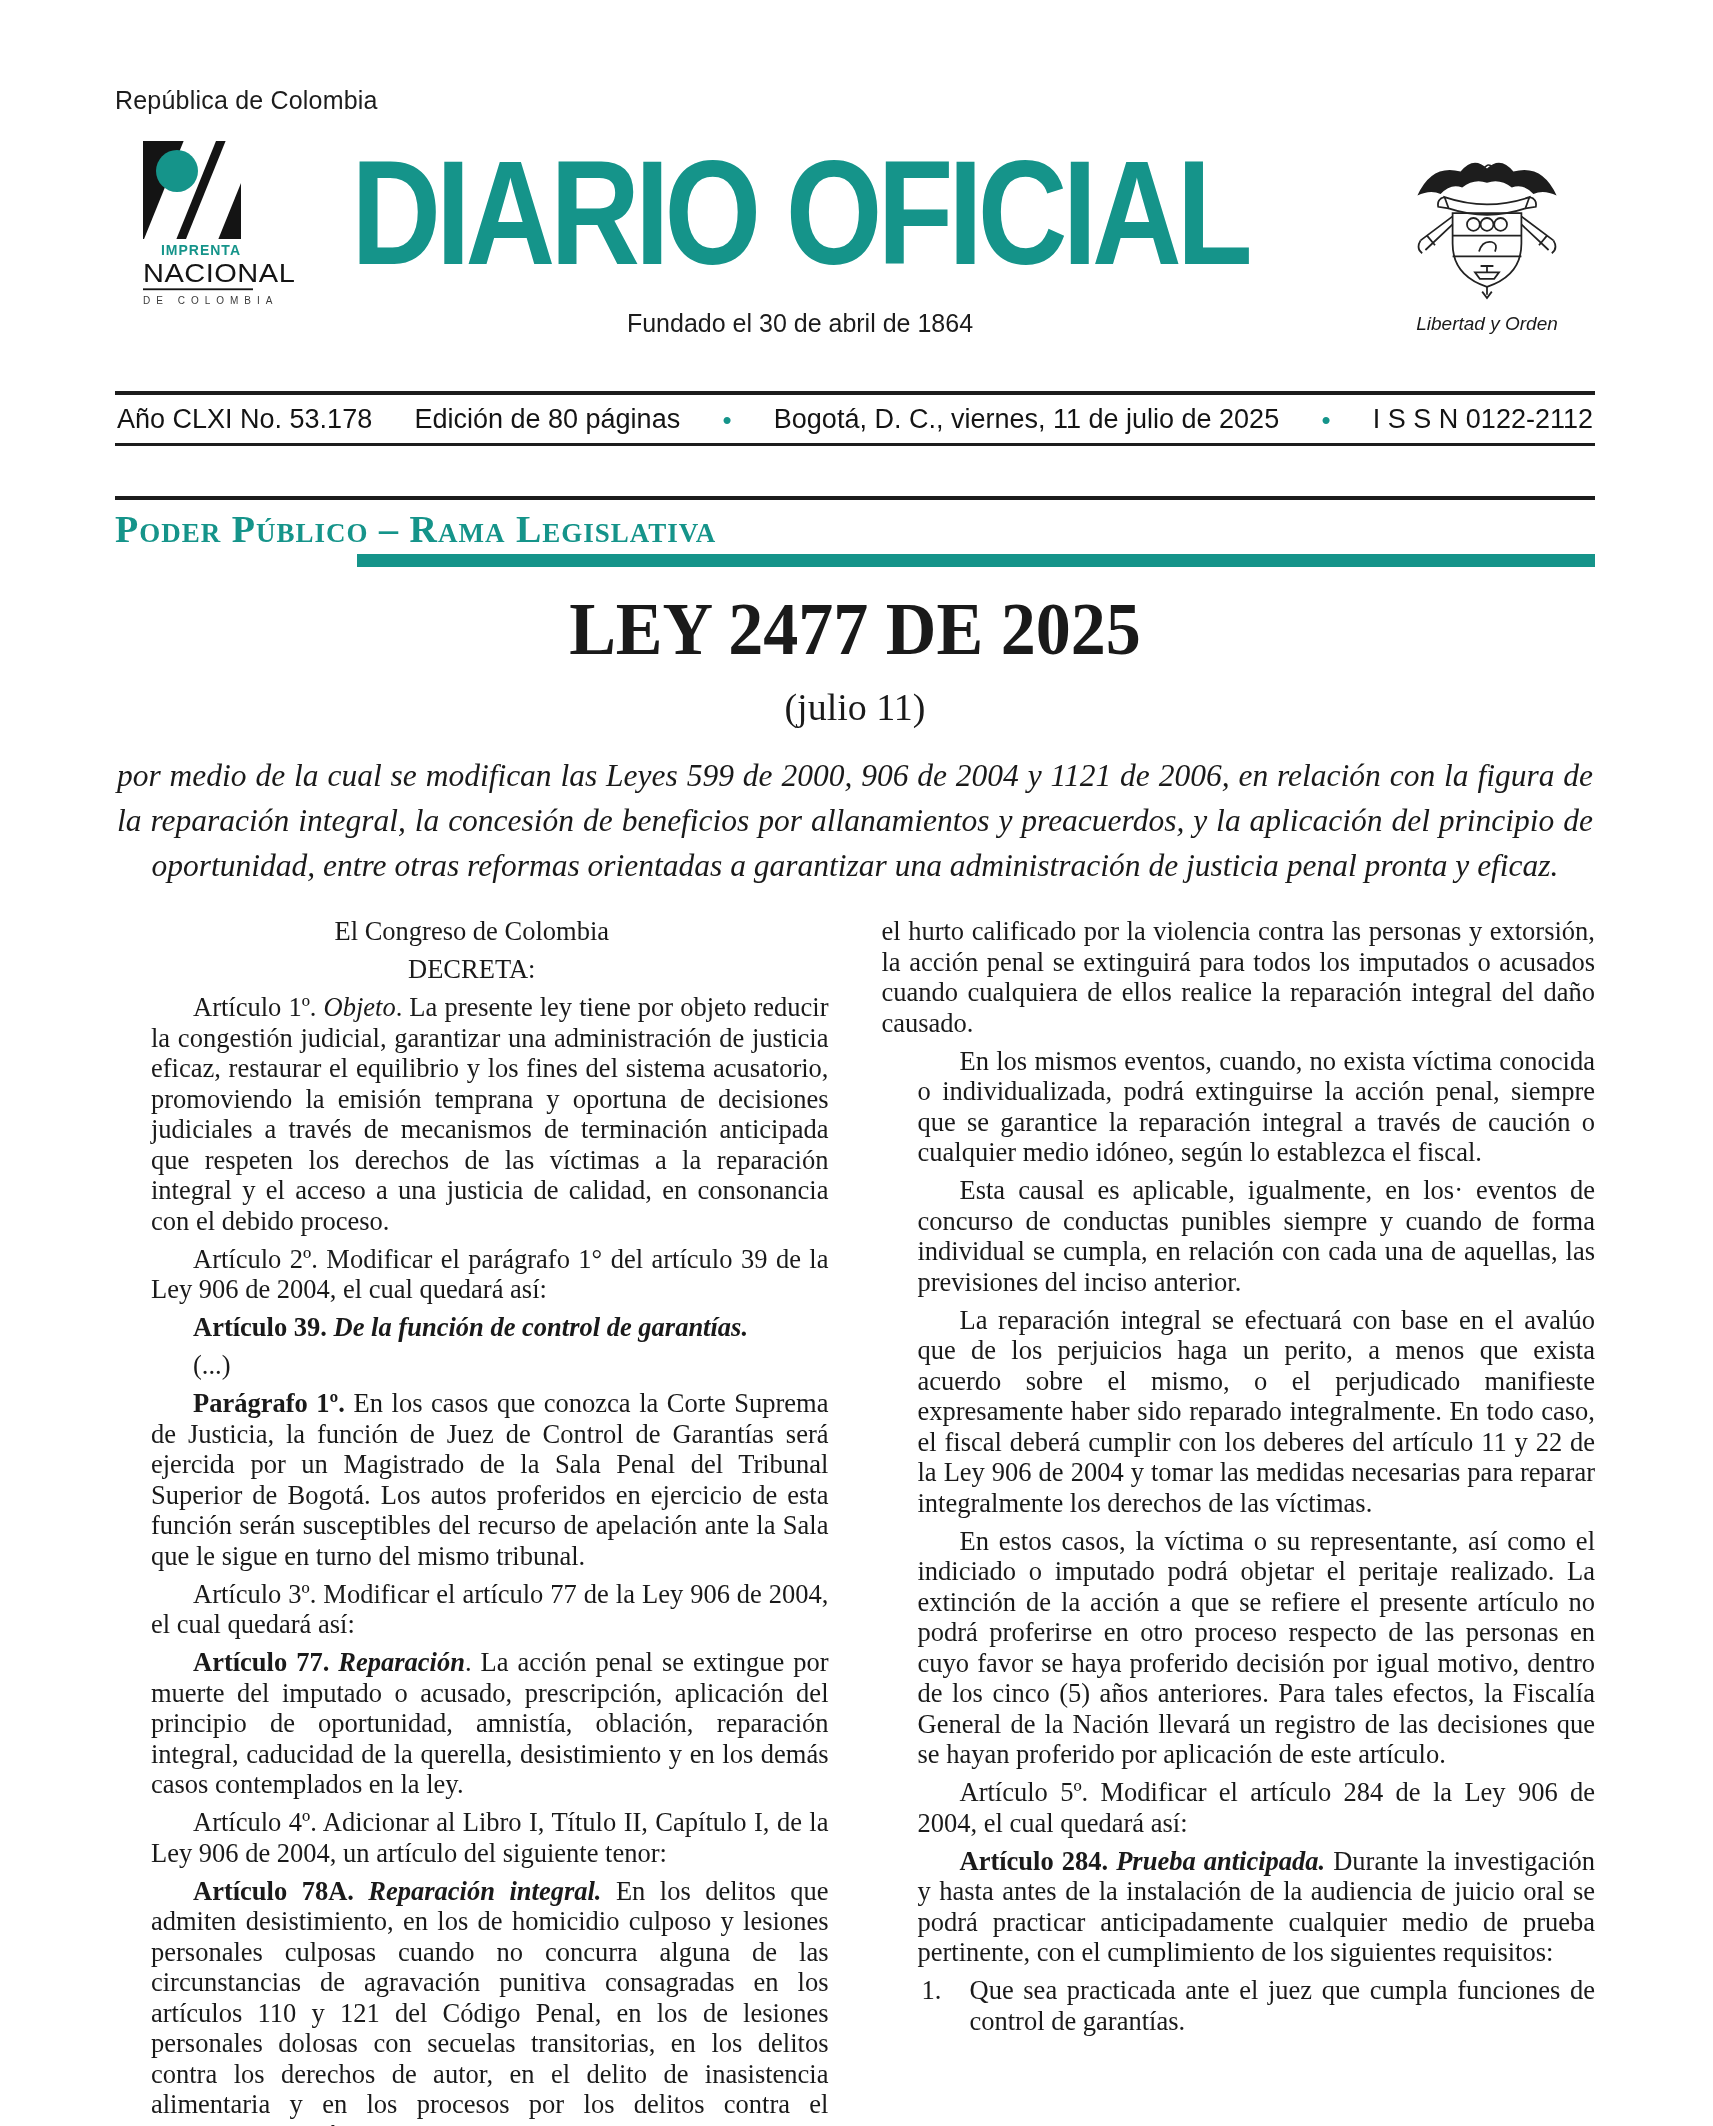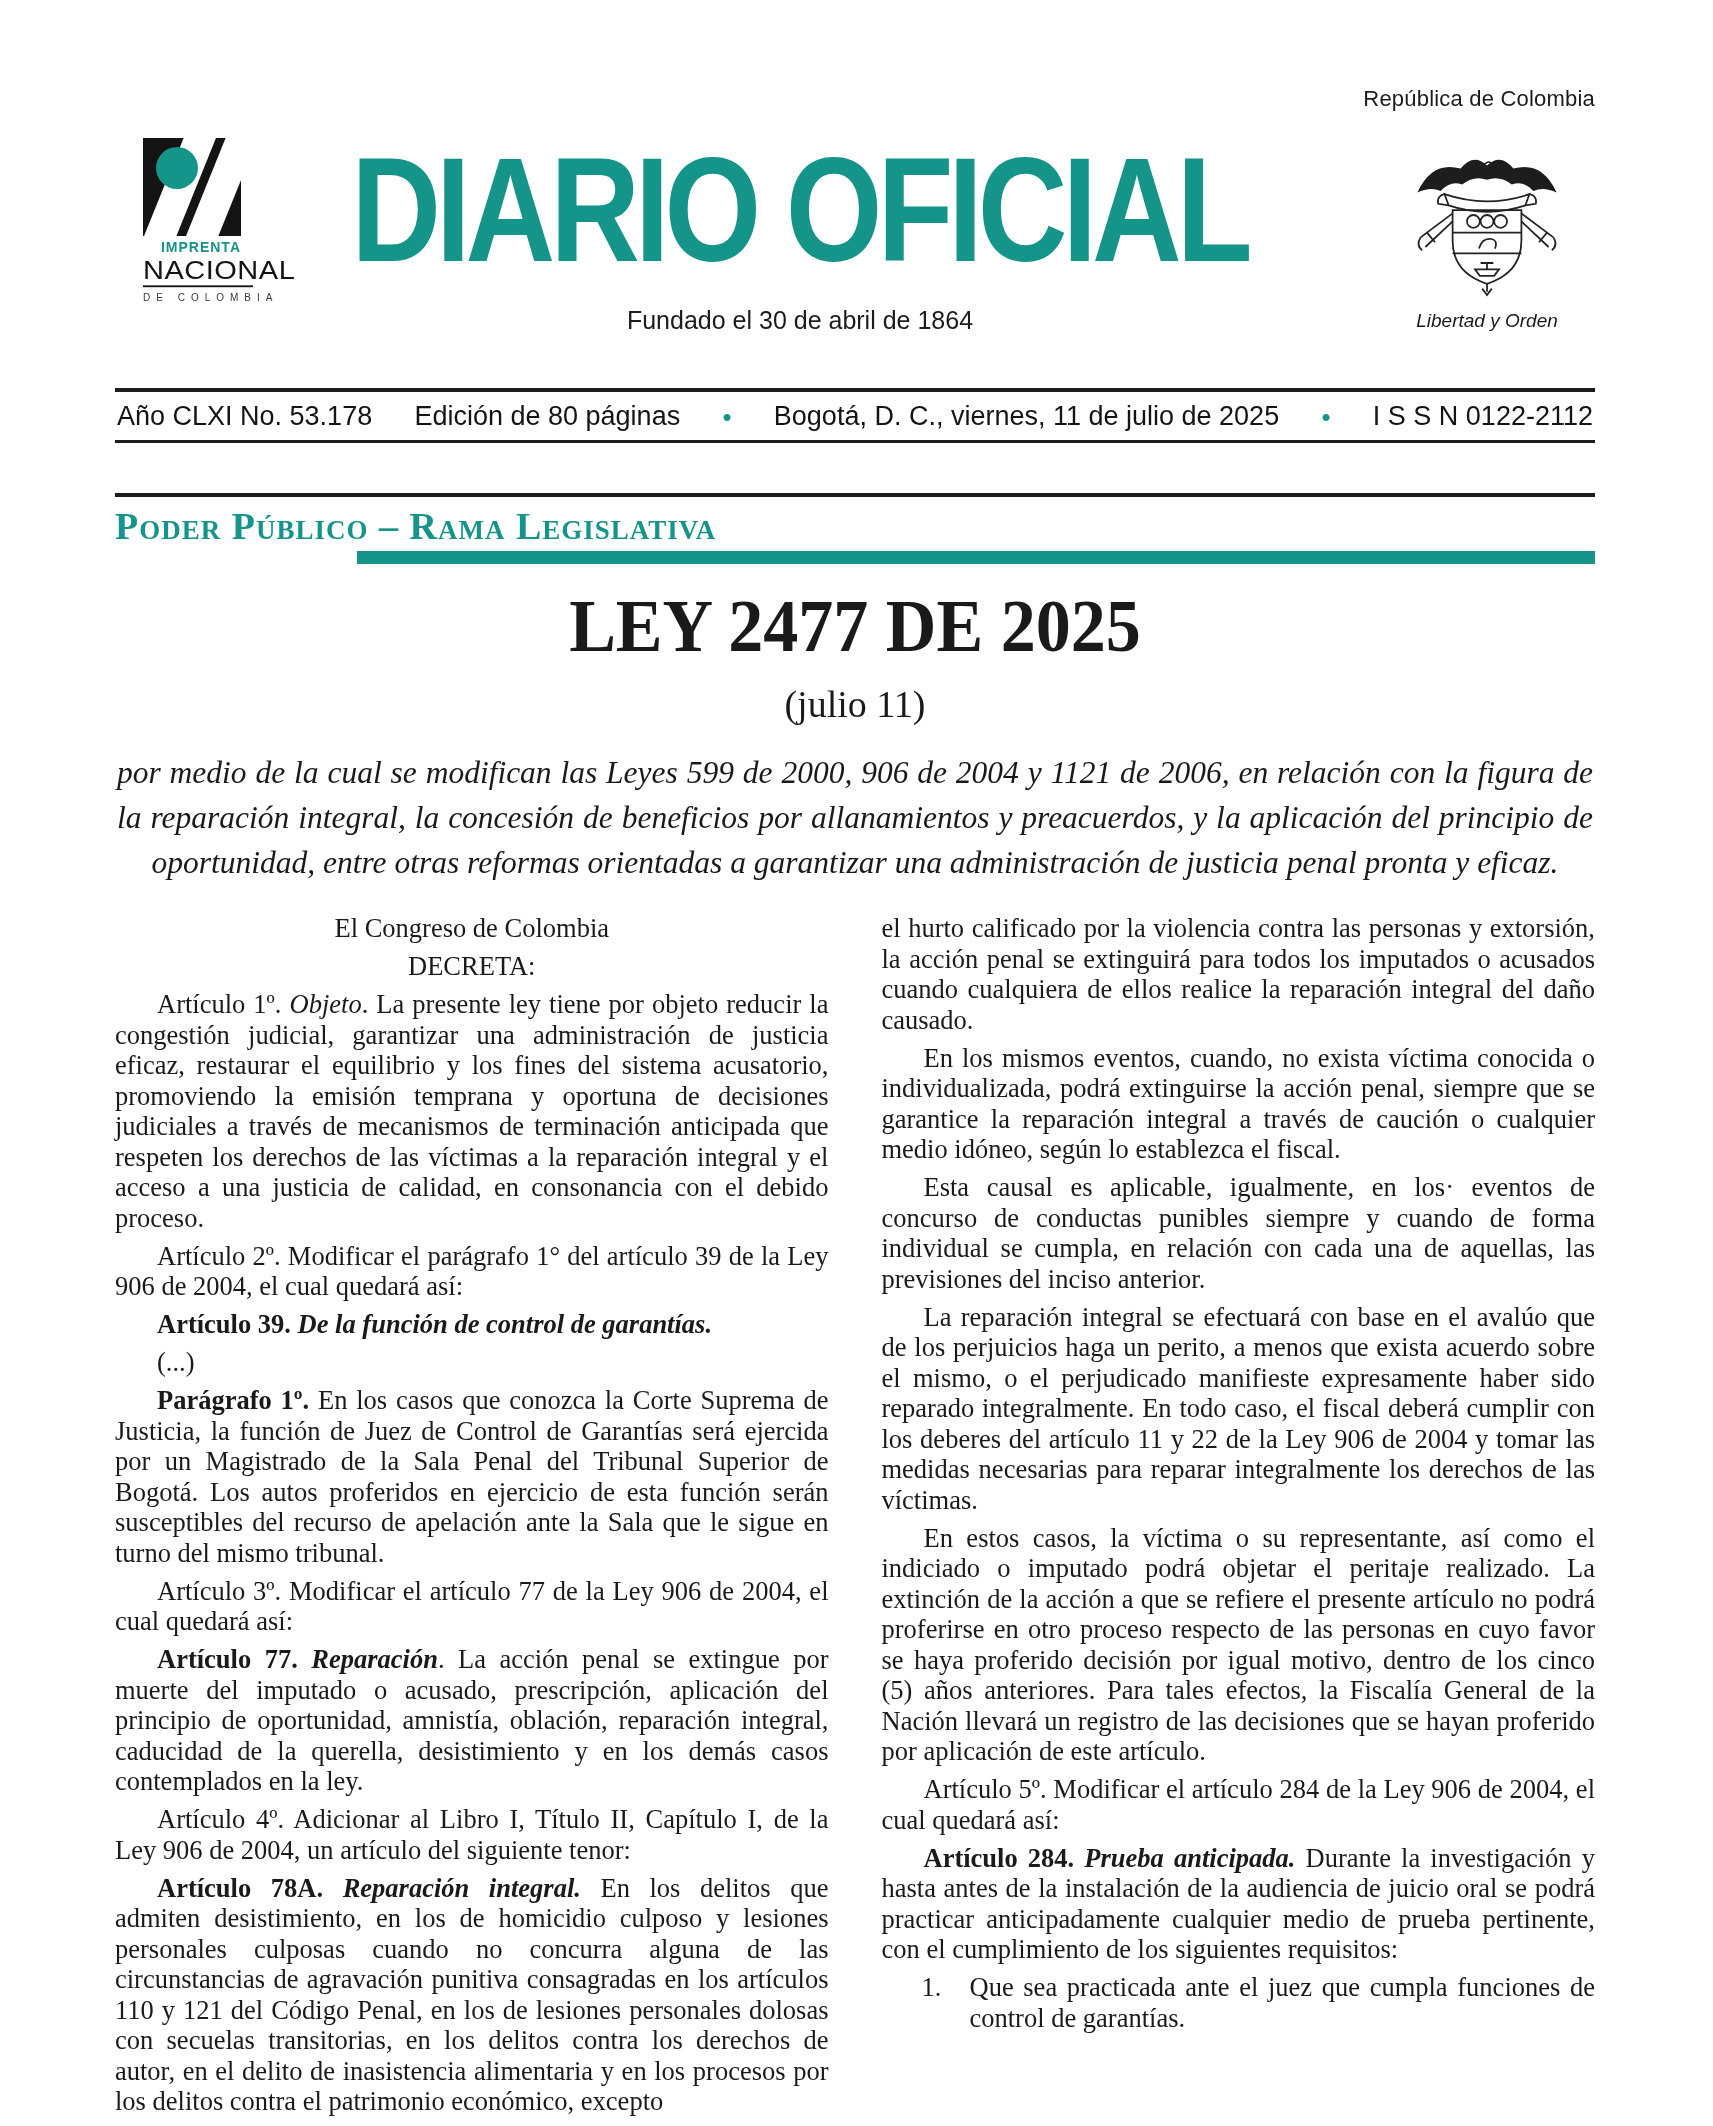--- a/index.html
+++ b/index.html
@@ -4,22 +4,22 @@
 <style>
   html,body{margin:0;padding:0;}
   body{
     width:1713px;height:2126px;background:#ffffff;color:#1a1a1a;
     font-family:"Liberation Serif", serif;overflow:hidden;
   }
   .page{position:relative;width:100%;height:100%;padding:86px 118px 0 115px;box-sizing:border-box;}
 
   
   .country{
-    text-align:right;font-family:"Liberation Sans", sans-serif;
-    font-size:22px;letter-spacing:.2px;color:#1c1c1c;
+    text-align:left;font-family:"Liberation Sans", sans-serif;
+    font-size:25px;letter-spacing:.2px;color:#1c1c1c;
   }
   .masthead-row{display:flex;align-items:flex-start;margin-top:26px;height:236px;}
   .logo{width:112px;margin-left:28px;flex:0 0 auto;}
   .logo-mark{width:98px;height:98px;background:#141414;position:relative;overflow:hidden;}
   .logo-stripe{position:absolute;background:#ffffff;width:30px;height:160px;transform:rotate(22deg);}
   .stripe-1{left:20px;top:-26px;}
   .stripe-2{left:66px;top:-36px;}
   .logo-dot{position:absolute;width:42px;height:42px;border-radius:50%;left:13px;top:9px;}
   .logo-imprenta{
     font-family:"Liberation Sans", sans-serif;font-size:14px;letter-spacing:1px;
@@ -77,21 +77,21 @@
   }
 
   
   .columns{display:flex;gap:53px;margin-top:28px;}
   .col{width:50%;box-sizing:border-box;}
   .para{
     font-size:26.5px;line-height:30.5px;text-align:justify;margin:7.5px 0 0 0;
   }
   .para:first-child{margin-top:0;}
   .para.center{text-align:center;text-indent:0;}
-  .para.indent{text-indent:42px;}
+  .para.indent{text-indent:42px;margin-left:36px;}
   .para.flush{text-indent:0;}
   .para.hang{position:relative;padding-left:88px;text-indent:0;}
   .para .num{position:absolute;left:40px;}
   .para span.b{font-weight:bold;}
   .para span.i{font-style:italic;}
 </style>
 </head>
 <body>
 
 <div class="page">

